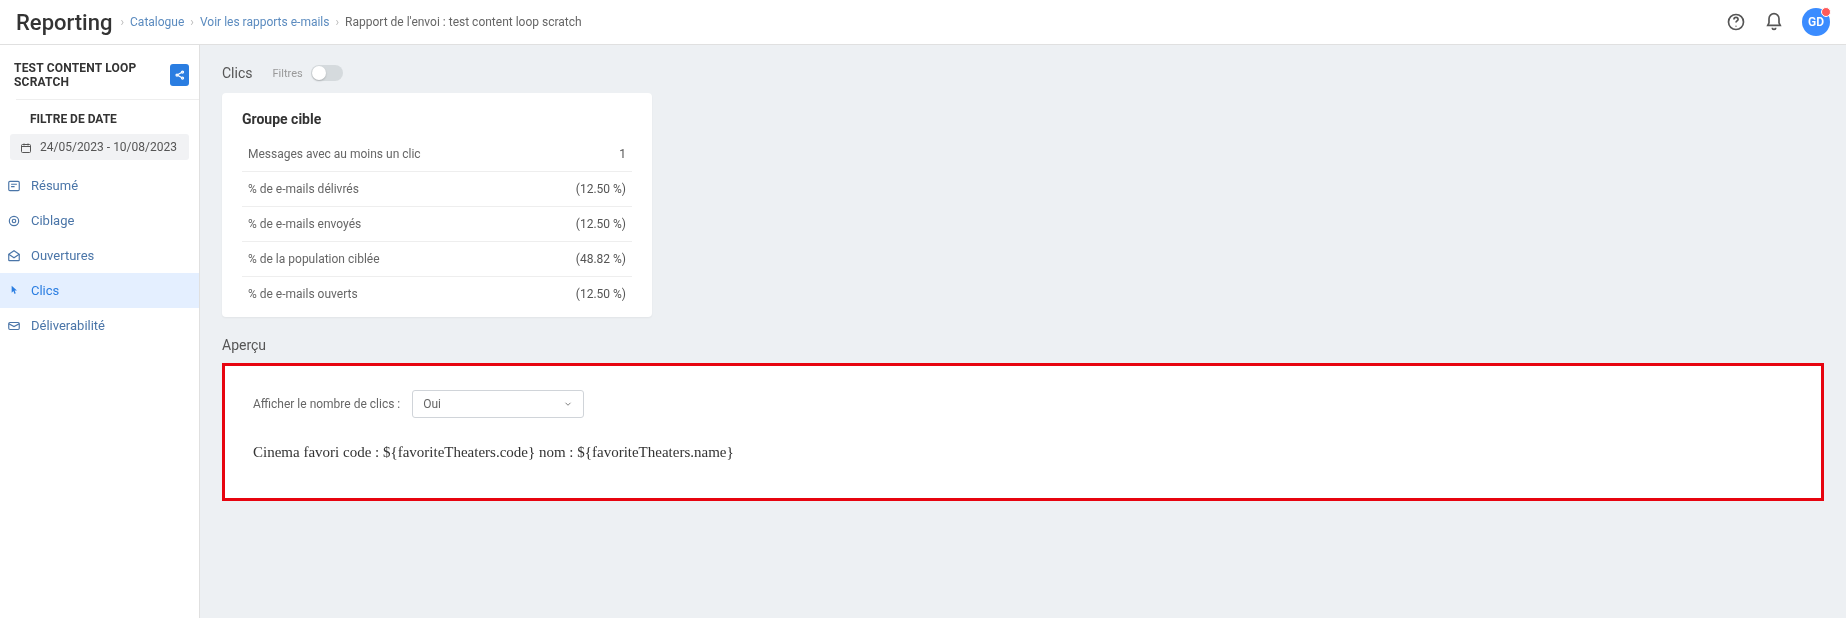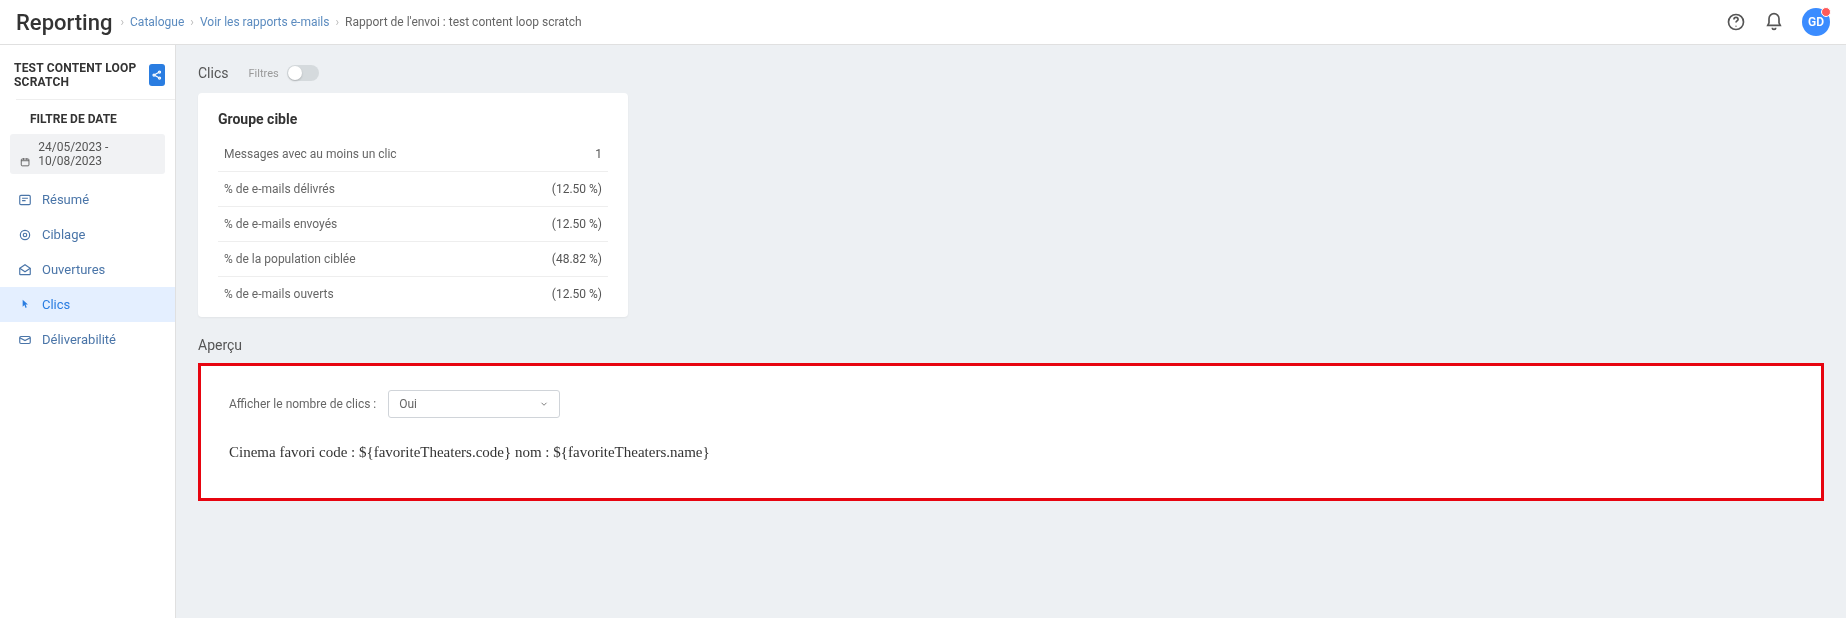--- a/index.html
+++ b/index.html
@@ -9,28 +9,28 @@
   .header-title { font-size: 22px; font-weight: 500; color: #333; }
   .breadcrumb { display: flex; align-items: center; gap: 6px; font-size: 12px; color: #888; }
   .breadcrumb span.sep { color: #bbb; }
   .breadcrumb a { color: #5b8bbf; text-decoration: none; cursor: pointer; }
   .breadcrumb .crumb-last { color: #666; }
   .header-right { display: flex; align-items: center; gap: 18px; }
   .icon-btn { width: 20px; height: 20px; display: inline-flex; align-items: center; justify-content: center; cursor: pointer; color: #555; position: relative; }
   .avatar { width: 28px; height: 28px; border-radius: 50%; background: #3b8cff; color: #fff; font-size: 12px; font-weight: 600; display: inline-flex; align-items: center; justify-content: center; position: relative; cursor: pointer; }
   .avatar::after { content: ""; position: absolute; top: -1px; right: -1px; width: 8px; height: 8px; background: #ff5a5a; border-radius: 50%; border: 1px solid #fff; }
   .body { display: flex; min-height: calc(100vh - 46px); }
-  .sidebar { width: 176px; background: #fff; border-right: 1px solid #e0e0e0; }
+  .sidebar { width: 200px; background: #fff; border-right: 1px solid #e0e0e0; }
   .sidebar-title-row { display: flex; align-items: center; justify-content: space-between; padding: 16px 10px 10px 14px; }
   .sidebar-title { font-size: 12px; font-weight: 700; color: #333; letter-spacing: 0.2px; }
   .share-btn { width: 22px; height: 22px; background: #2a7de1; border-radius: 3px; display: inline-flex; align-items: center; justify-content: center; cursor: pointer; color: #fff; }
   .sidebar-subtitle { padding: 12px 14px 8px; font-size: 12px; font-weight: 700; color: #333; border-top: 1px solid #eee; margin-left: 16px; }
   .date-filter { margin: 0 10px 8px; padding: 6px 10px; background: #f1f2f4; border-radius: 3px; display: flex; align-items: flex-end; gap: 8px; font-size: 12px; color: #555; cursor: pointer; }
   .nav-list { margin-top: 8px; }
-  .nav-item { display: flex; align-items: center; gap: 10px; padding: 10px 18px; font-size: 13px; color: #4a75a8; cursor: pointer; }
+  .nav-item { display: flex; align-items: center; gap: 10px; padding: 10px 7px; font-size: 13px; color: #4a75a8; cursor: pointer; }
   .nav-item.active { background: #e4efff; color: #2a7de1; }
   .nav-icon { width: 14px; height: 14px; display: inline-flex; align-items: center; justify-content: center; color: inherit; }
   .main { flex: 1; background: #edf0f3; padding: 20px 22px 30px 22px; }
   .section-header { display: flex; align-items: center; gap: 20px; margin-bottom: 12px; }
   .section-title { font-size: 14px; color: #555; }
   .filters-label { font-size: 11px; color: #999; display: flex; align-items: center; gap: 8px; }
   .toggle { position: relative; width: 32px; height: 16px; background: #d5dadd; border-radius: 999px; cursor: pointer; }
   .toggle::after { content: ""; position: absolute; left: 1px; top: 1px; width: 14px; height: 14px; background: #fff; border-radius: 50%; box-shadow: 0 1px 2px rgba(0,0,0,0.2); }
   .card { background: #fff; border-radius: 4px; box-shadow: 0 1px 2px rgba(0,0,0,0.05); padding: 18px 20px 6px; width: 430px; margin-bottom: 20px; }
   .card-title { font-size: 14px; font-weight: 700; color: #333; margin-bottom: 10px; }

